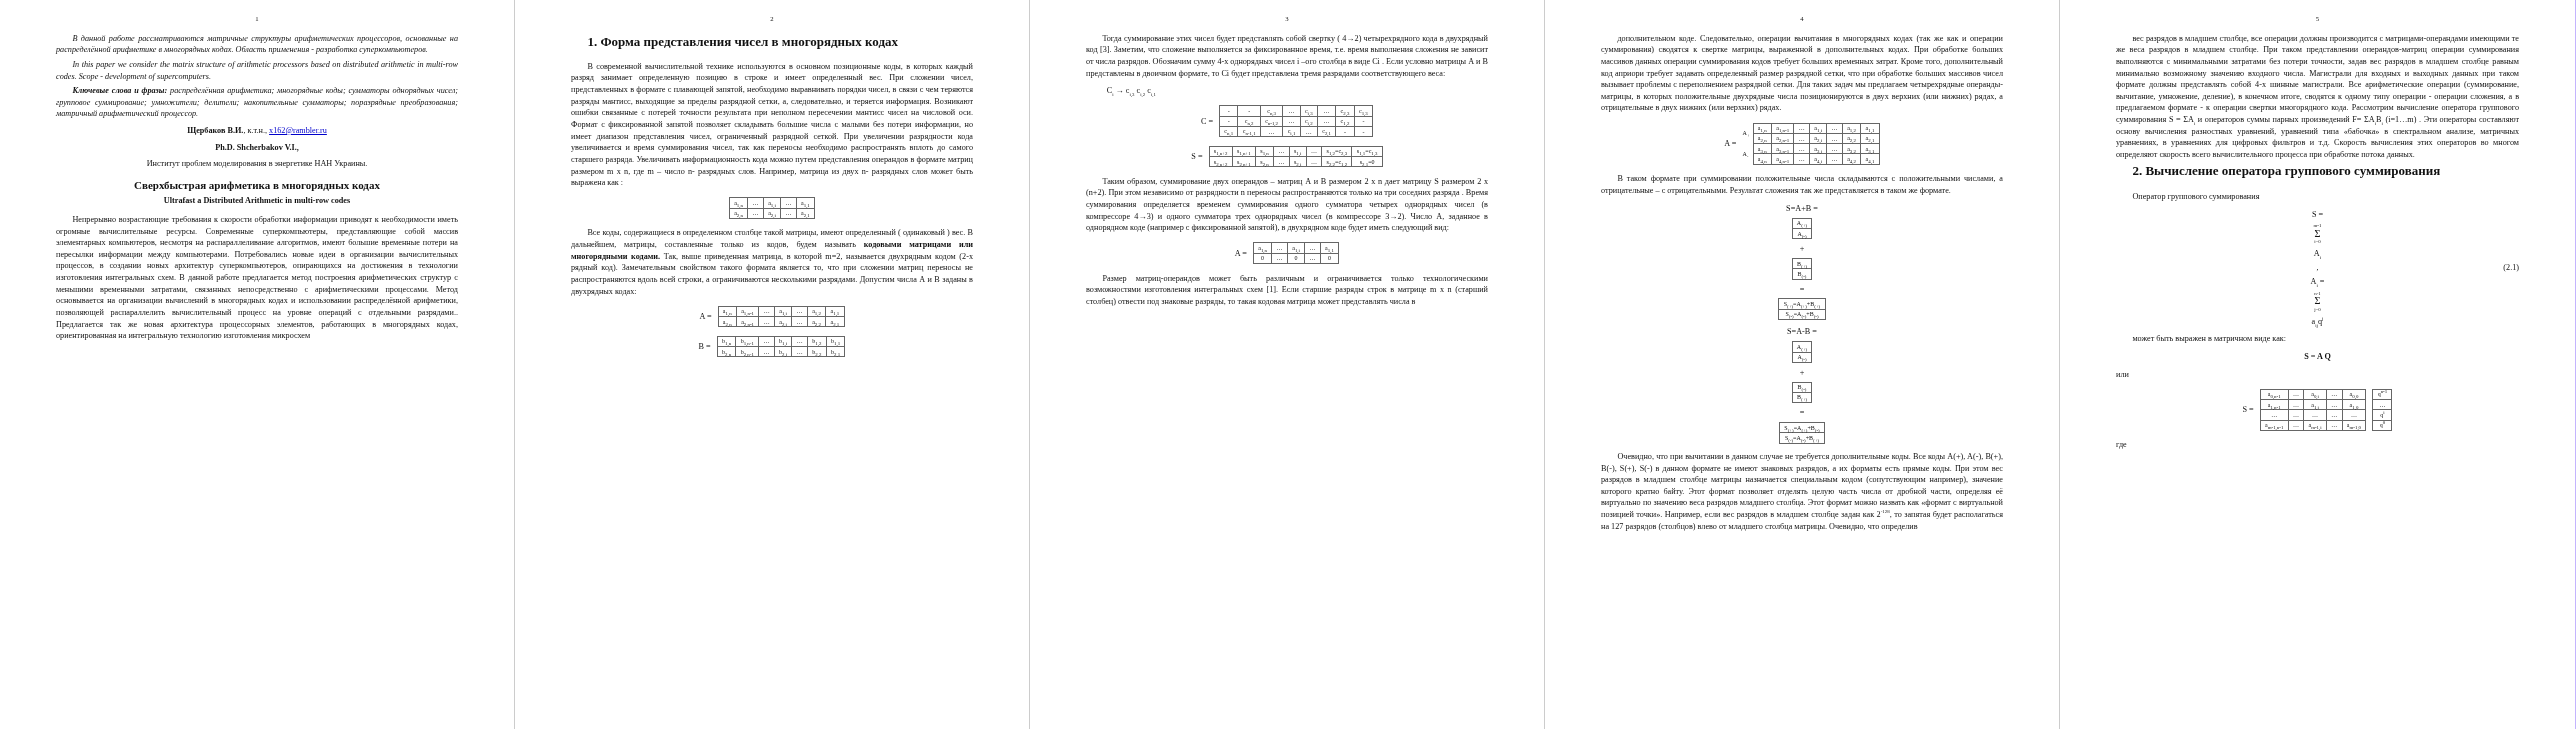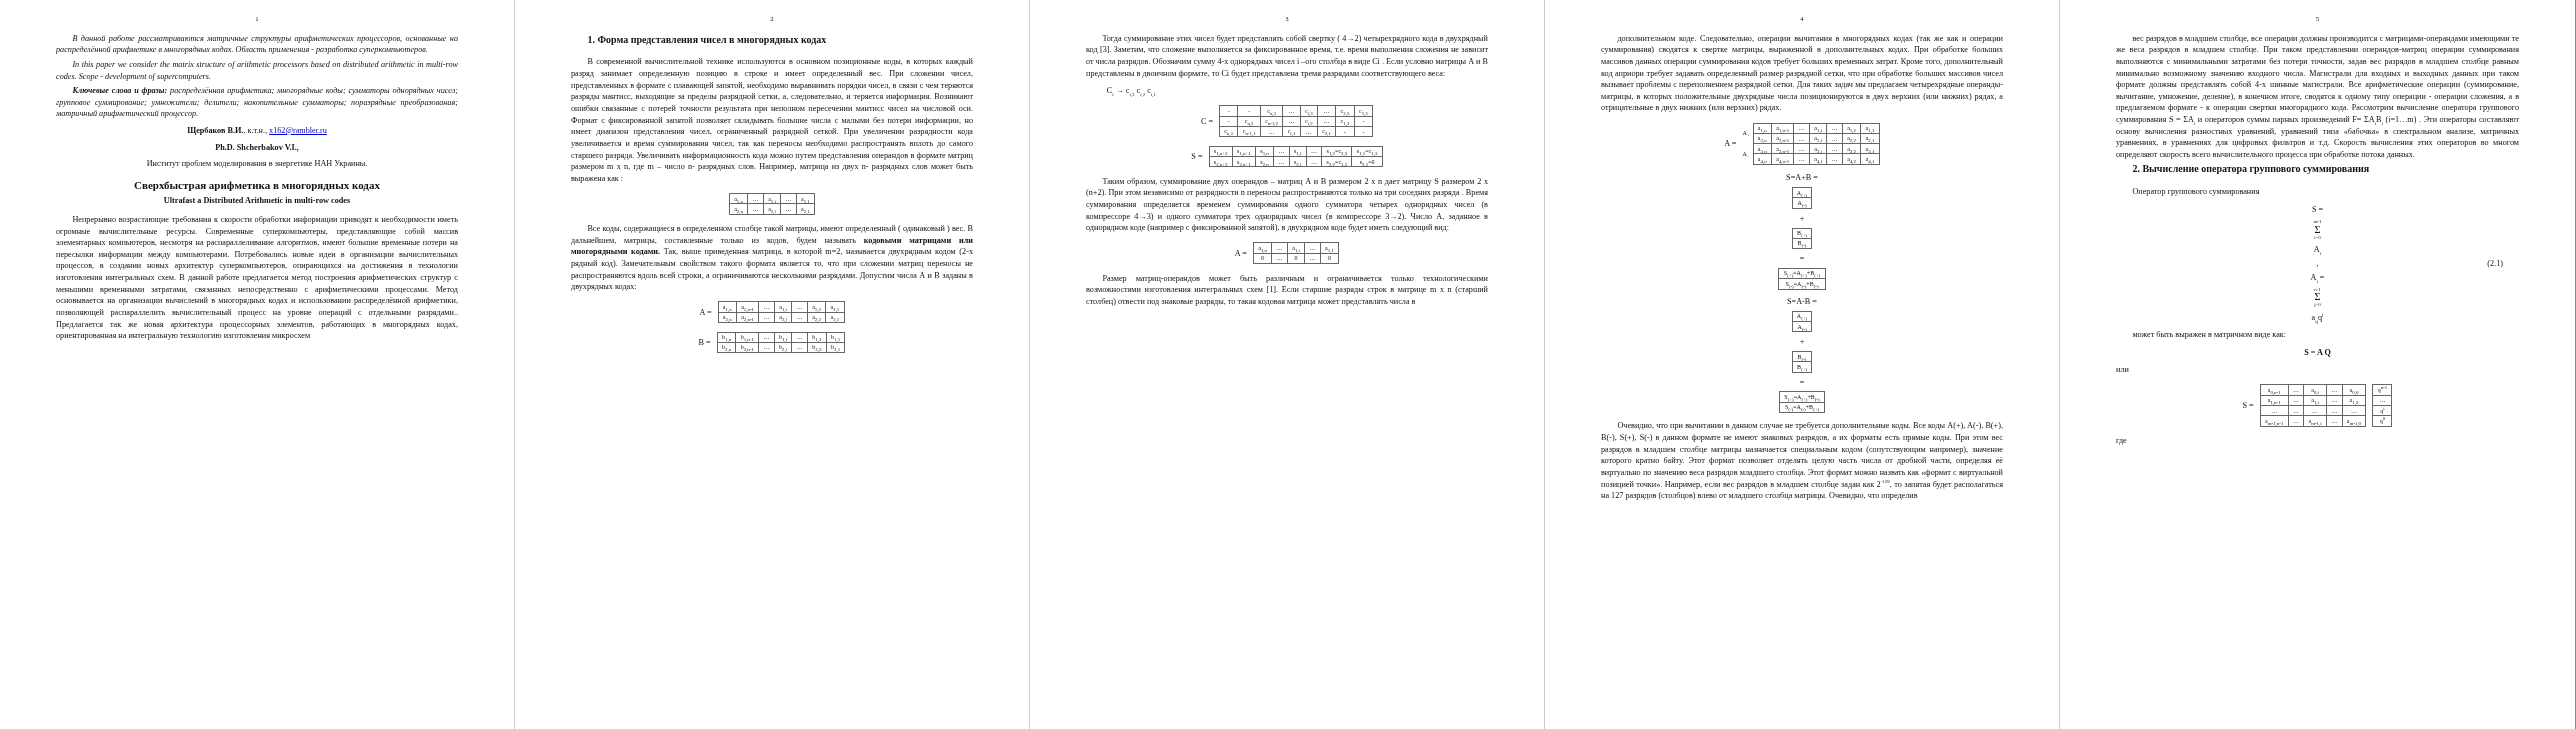--- a/index.html
+++ b/index.html
@@ -1,44 +1,44 @@
 <!DOCTYPE html>
 <html style="font-size:9.7px"><head>
 <meta charset="utf-8">
 <style>
   * { margin:0; padding:0; box-sizing:border-box; }
   html,body { background:#ffffff; }
   body { font-family:"Liberation Serif", serif; color:#111; }
-  .doc { display:flex; width:2576px; height:729px; background:#22c55e; }
+  .doc { display:flex; width:2576px; height:729px; background:#c4b5fd; }
   .page { width:515px; height:729px; background:#ffffff; border-right:0.6px solid #cccccc;
           padding:14.6px 56px 18px; overflow:hidden; }
   .page:last-child { border-right:none; }
   .pnum { text-align:center; font-size:6.7px; margin-bottom:11px; }
   p { font-size:8.2px; line-height:1.42; text-align:justify; text-indent:16.4px; margin:0 0 1.8px; }
   .it { font-style:italic; }
   .bold { font-weight:bold; }
   .abs { margin-bottom:3px; }
   .kw-label { font-weight:bold; font-style:italic; }
   .author { text-indent:0; margin-top:4.9px; text-align:center; }
   .email { color:#0000cc; text-decoration:underline; cursor:pointer; }
   .title { font-weight:bold; text-align:center; text-indent:0; font-size:11px; margin:8.5px 0 1.2px; }
   .subtitle { font-weight:bold; text-align:center; text-indent:0; font-size:8.2px; margin:0 0 7.3px; }
-  .h1 { font-weight:bold; font-size:10px; text-indent:16.4px; text-align:left; margin:1.2px 0 9.7px; }
+  .h1 { font-weight:bold; font-size:13px; text-indent:16.4px; text-align:left; margin:1.2px 0 9.7px; }
   .mathblock { display:flex; justify-content:center; align-items:center; gap:6px; margin:8.5px 0; }
   .mathlabel { font-size:8.2px; }
   [data-matrix] { display:inline-block; }
   .mx { border-collapse:collapse; }
   .mx td { border:0.6px solid #666; padding:0.6px 4.3px; font-size:6px; height:10.3px;
            text-align:center; white-space:nowrap; }
   sub, sup { font-size:4.9px; line-height:0; }
   .formula { font-size:8.2px; text-indent:0; margin:6px 0; }
   .fleft { text-align:left; padding-left:20.7px; }
   .eqrow { position:relative; display:flex; justify-content:center; align-items:center;
            gap:4.9px; margin:7.3px 0; font-size:8.2px;flex-direction:column; }
-  .eqnum { position:absolute; right:16px;padding-left:8px; }
+  .eqnum { position:absolute; right:0;padding-left:8px; }
   .sum { display:inline-flex; flex-direction:column; align-items:center; line-height:1; margin:0 1.2px; }
   .sum .lim { font-size:4.9px; line-height:1.1; }
   .sum .sig { font-size:10.3px; line-height:1; }
   .bold-center { text-align:center; font-weight:bold; text-indent:0; margin:6px 0; }
   .plainword { text-indent:0; text-align:left; margin:6px 0 2.4px; }
   .innergroup { display:inline-flex; align-items:stretch; }
   .sublabels { display:flex; flex-direction:column; justify-content:space-around;
                font-size:6px; padding-right:3px; }
 </style>
 </head>
@@ -288,20 +288,21 @@
                   <td>a<sub>4,i</sub></td>
                   <td>…</td>
                   <td>a<sub>4,2</sub></td>
                   <td>a<sub>4,1</sub></td>
                 </tr>
               </tbody>
             </table>
           </div>
       </div>
     </div>
+    <p>В таком формате при суммировании положительные числа складываются с положительными числами, а отрицательные – с отрицательными.  Результат сложения так же представляется в таком же формате.</p>
     <div class="eqrow">
       <span>S=A+B  =</span>
       <div data-matrix="pages.3.formula_add.box1.rows">
           <table class="mx">
             <tbody>
               <tr>
                 <td>A<sub>(+)</sub></td>
               </tr>
               <tr>
                 <td>A<sub>(-)</sub></td>

